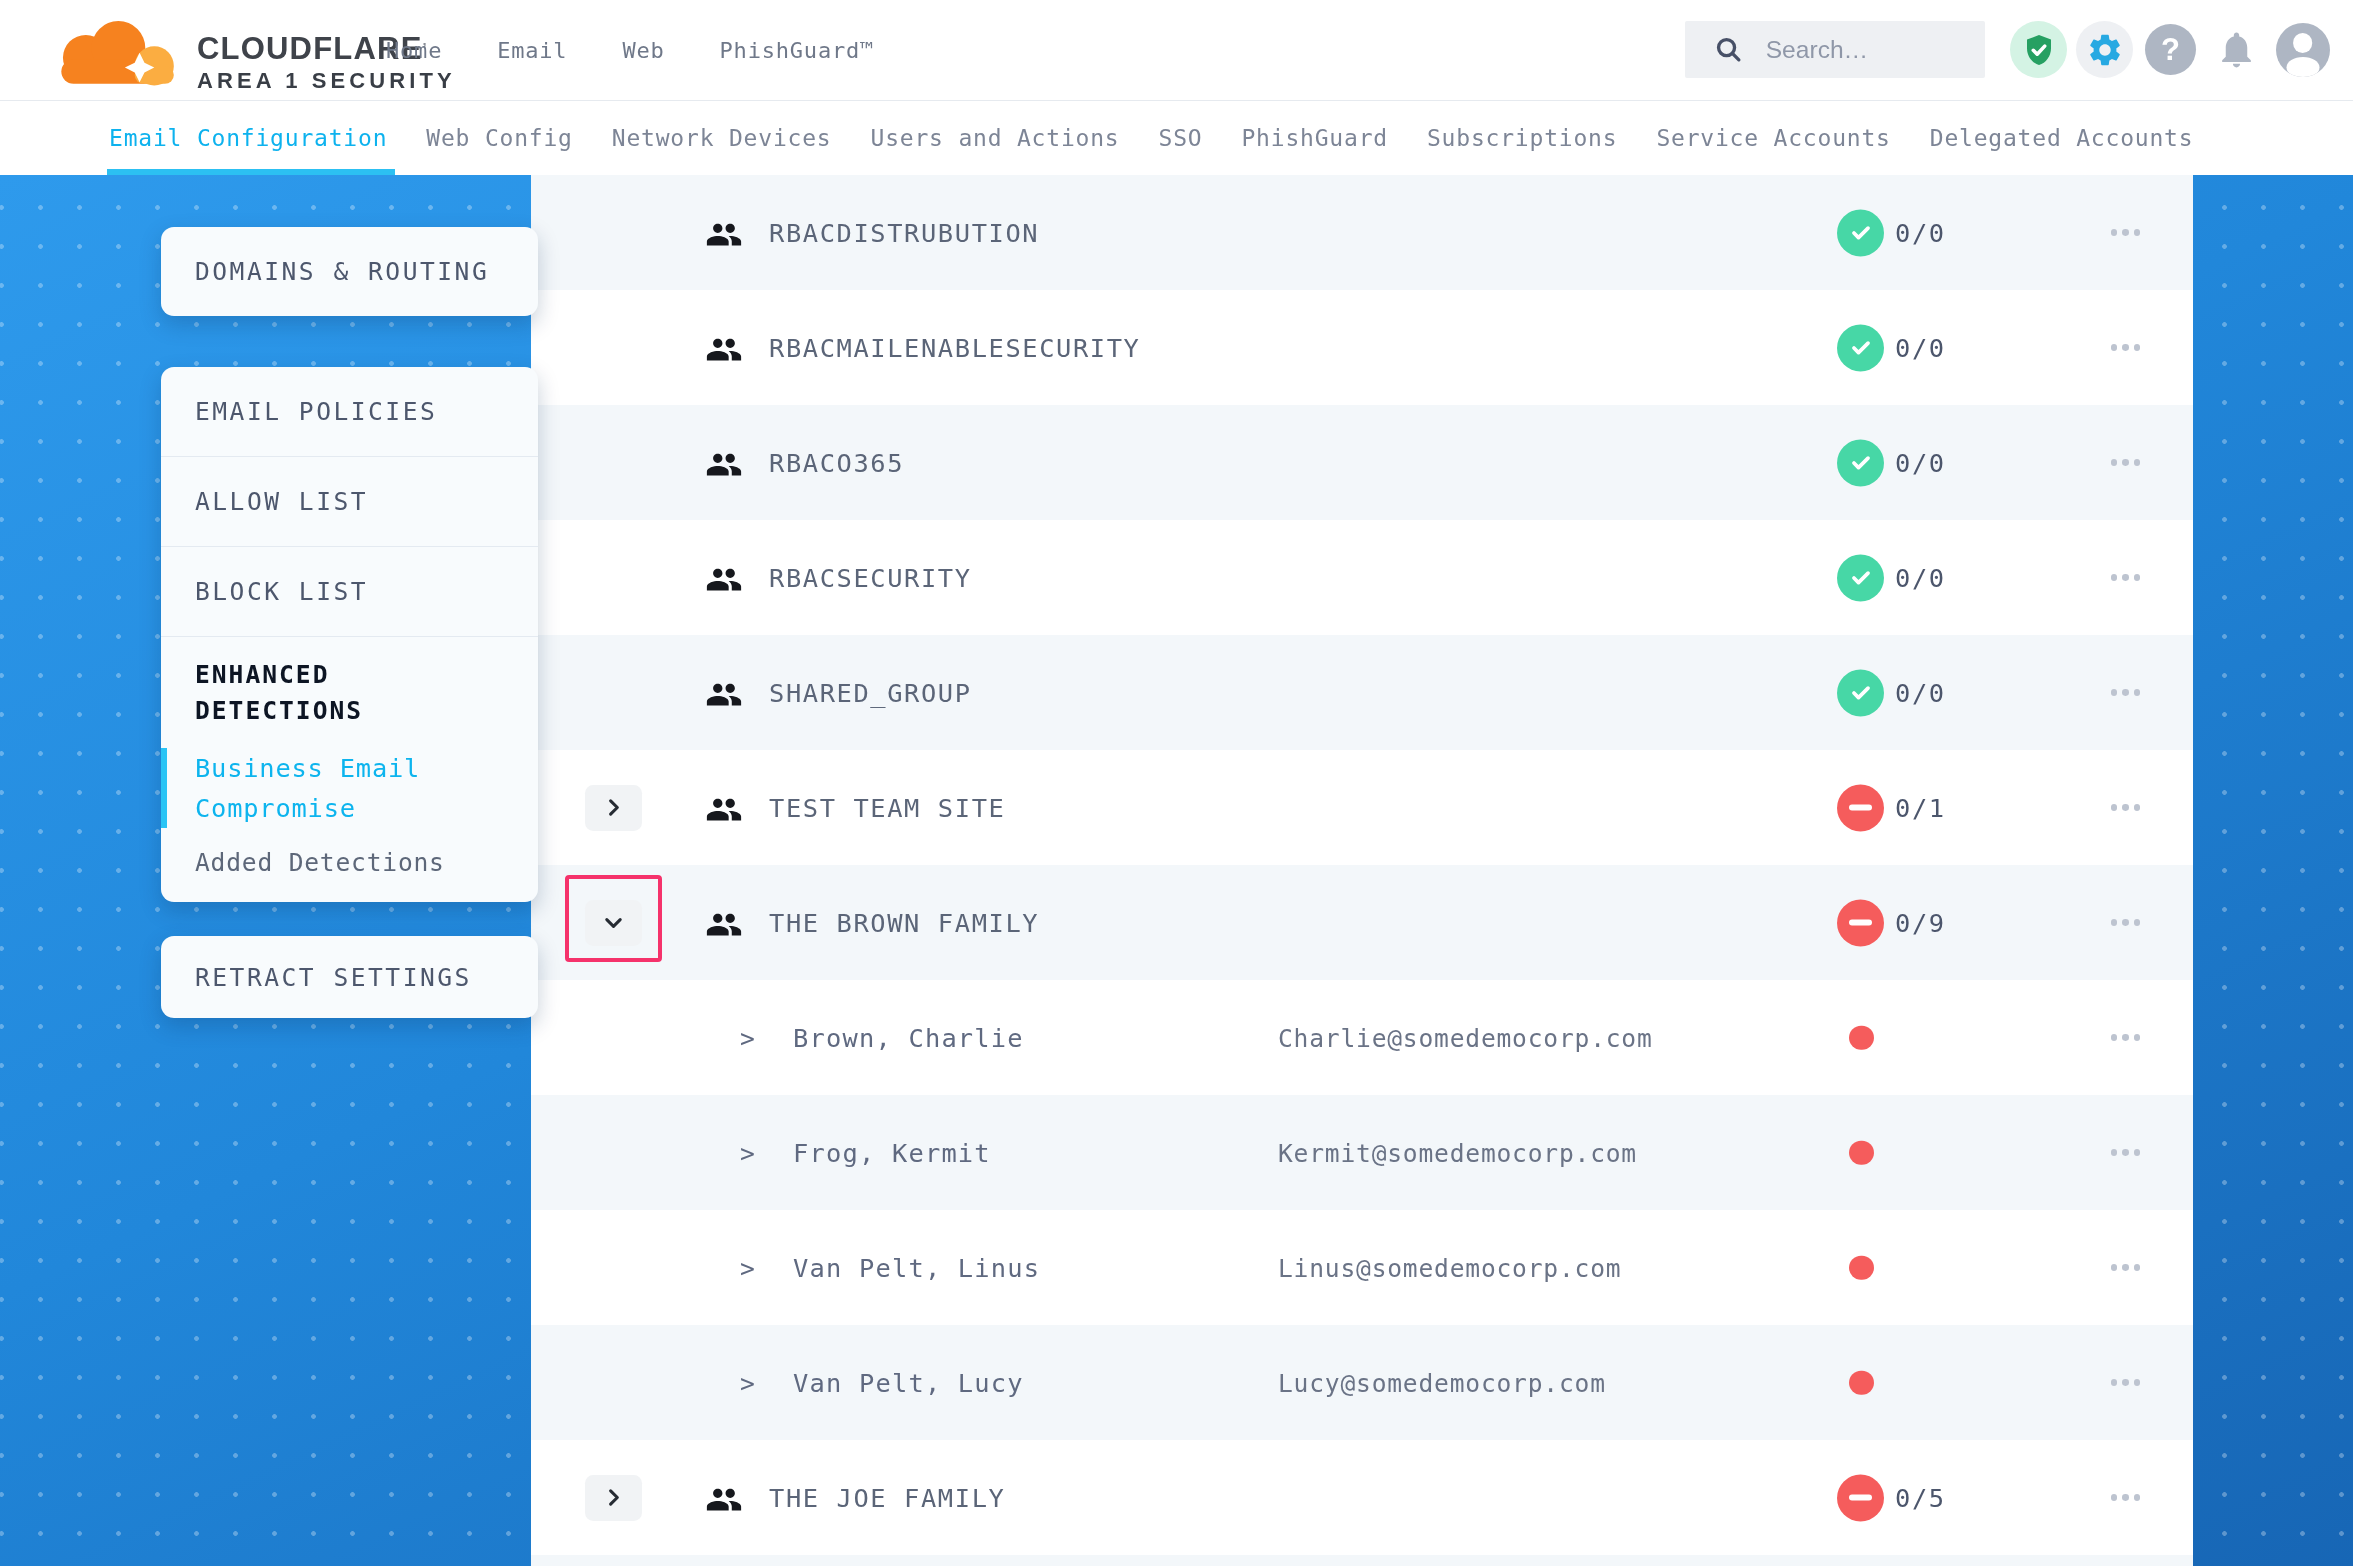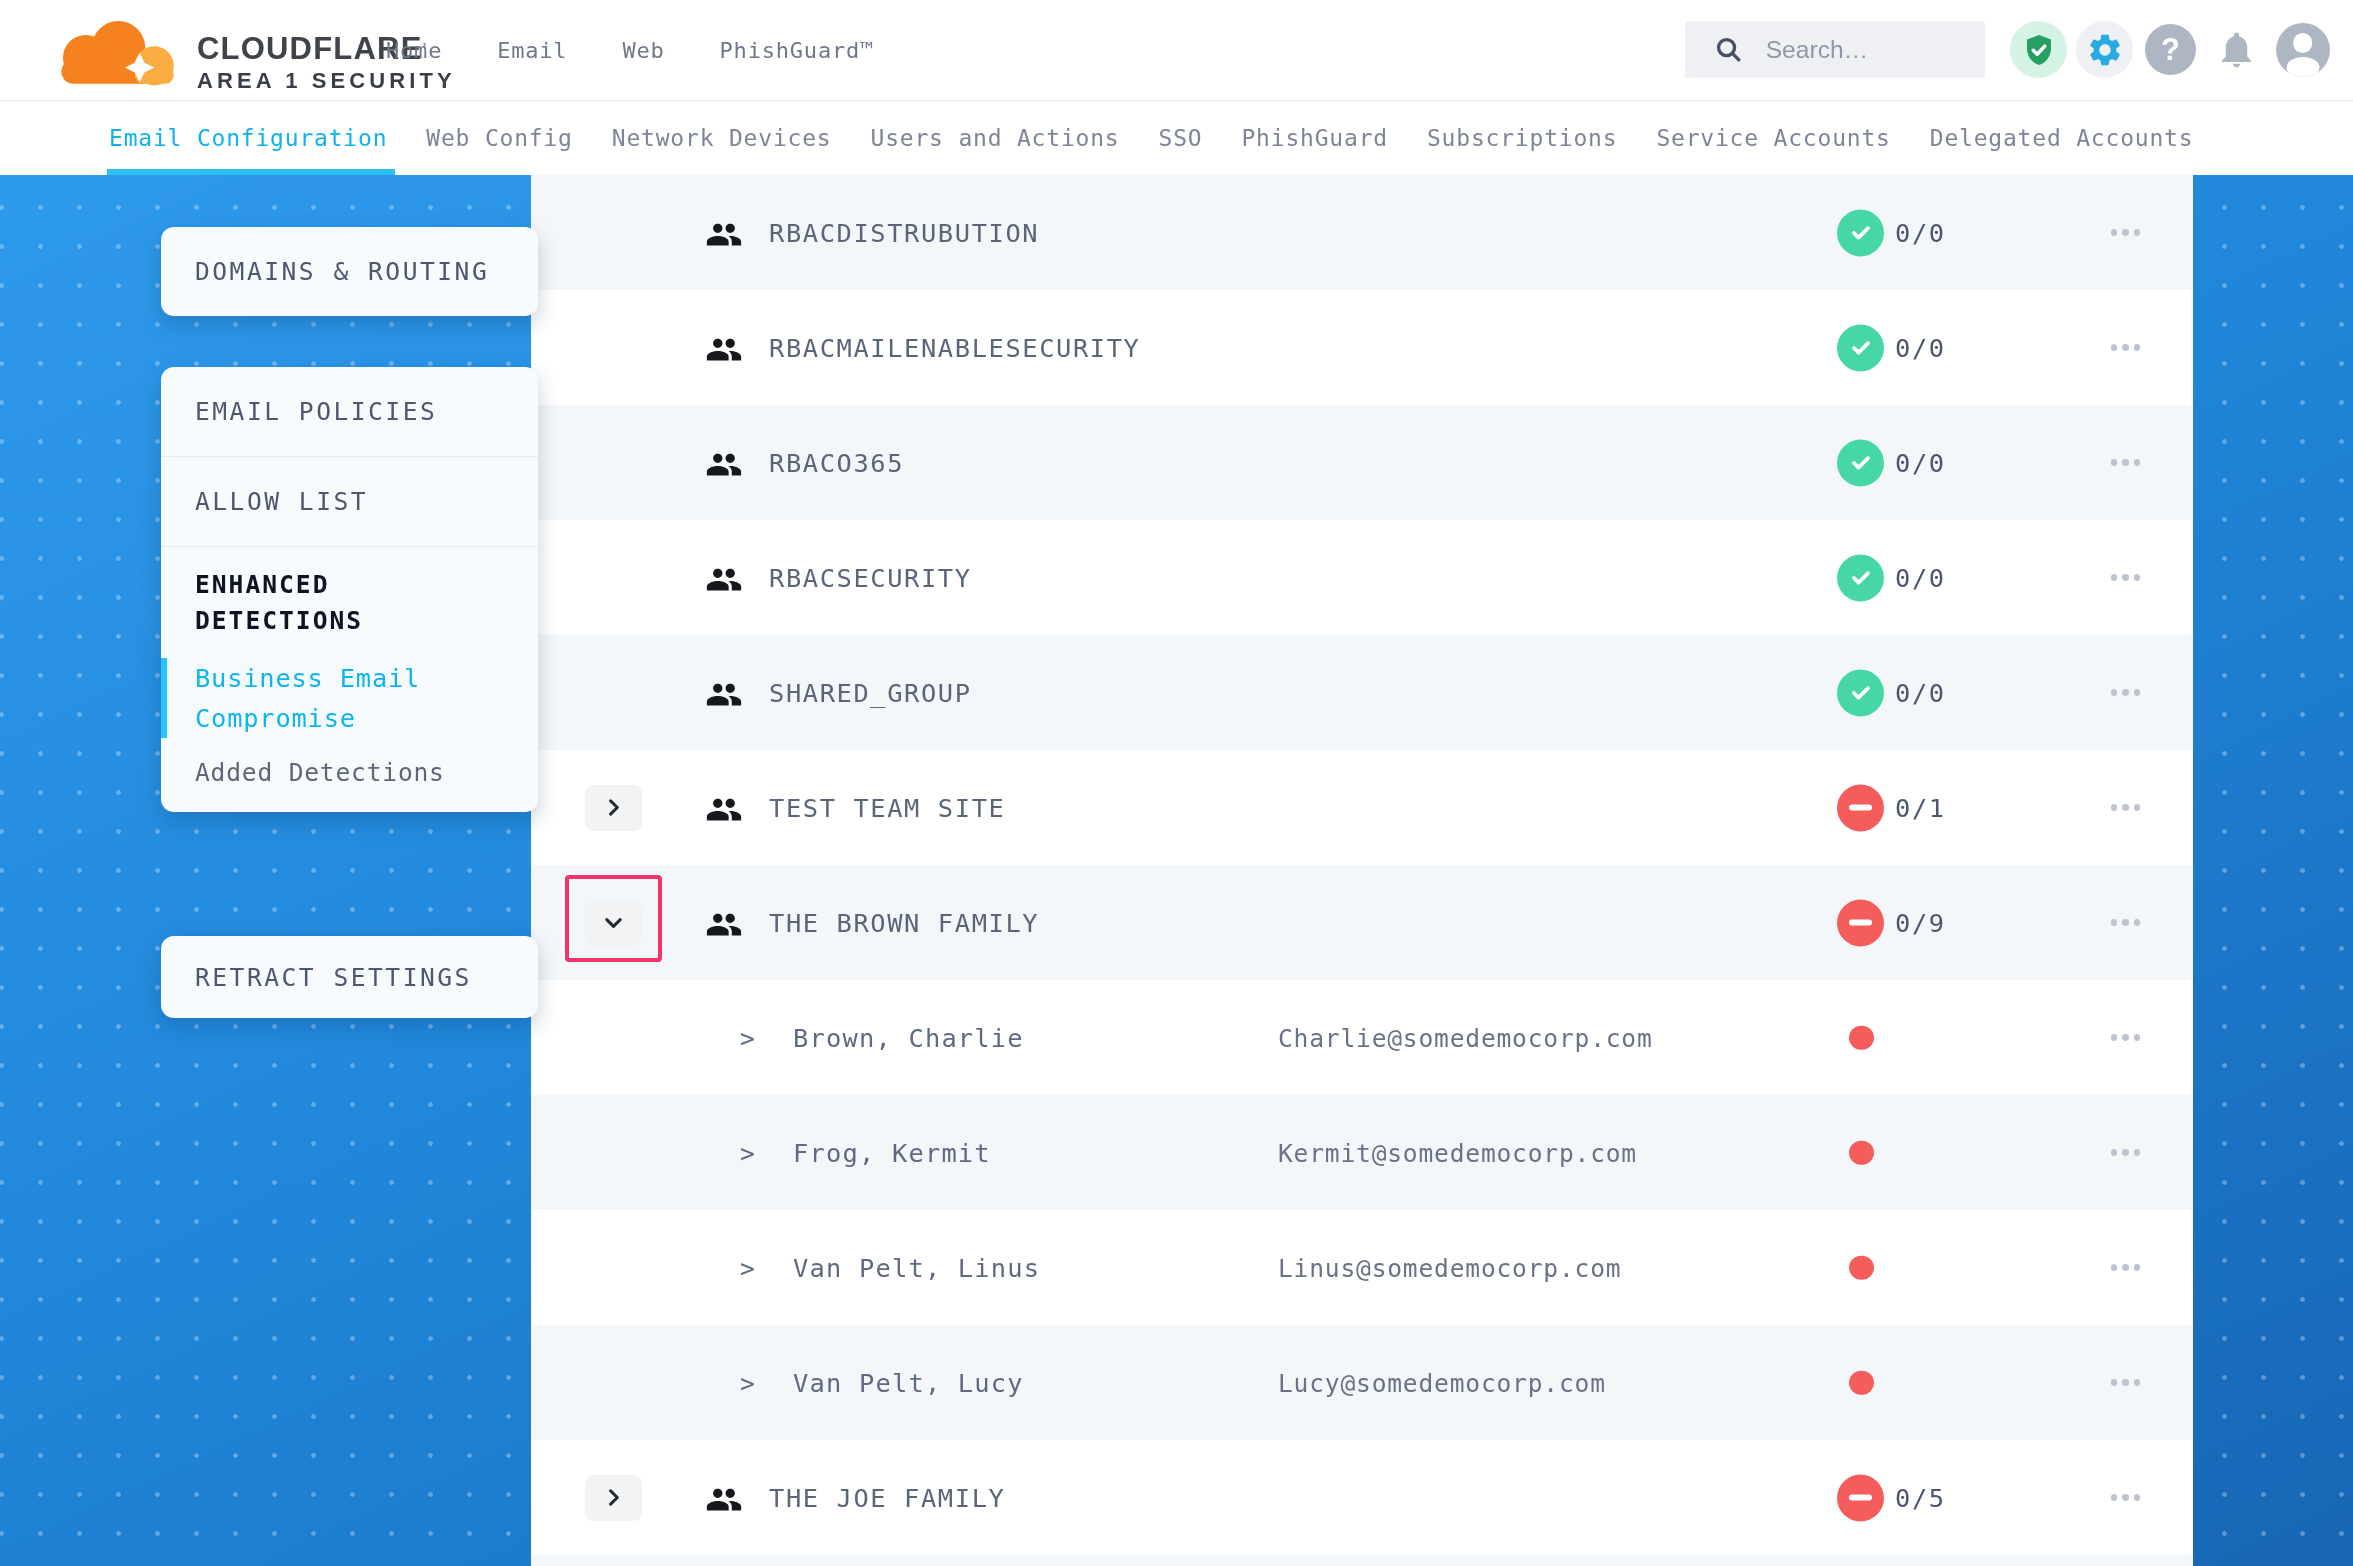--- a/index.html
+++ b/index.html
@@ -164,20 +164,23 @@
     <span class="scard-label">DOMAINS &amp; ROUTING</span>
   </div>
 
   <div class="scard" id="card-policies">
     <div class="pol-item">
       <span>EMAIL POLICIES</span>
     </div>
     <div class="pol-item">
       <span>ALLOW LIST</span>
     </div>
+    <div class="pol-item">
+      <span>BLOCK LIST</span>
+    </div>
     <div class="enh">
       <div class="enh-title">ENHANCED DETECTIONS</div>
       <div class="bec">
         <span class="bec-bar"></span>
         <span>Business Email Compromise</span>
       </div>
       <div class="added">
         <span>Added Detections</span>
       </div>
     </div>

